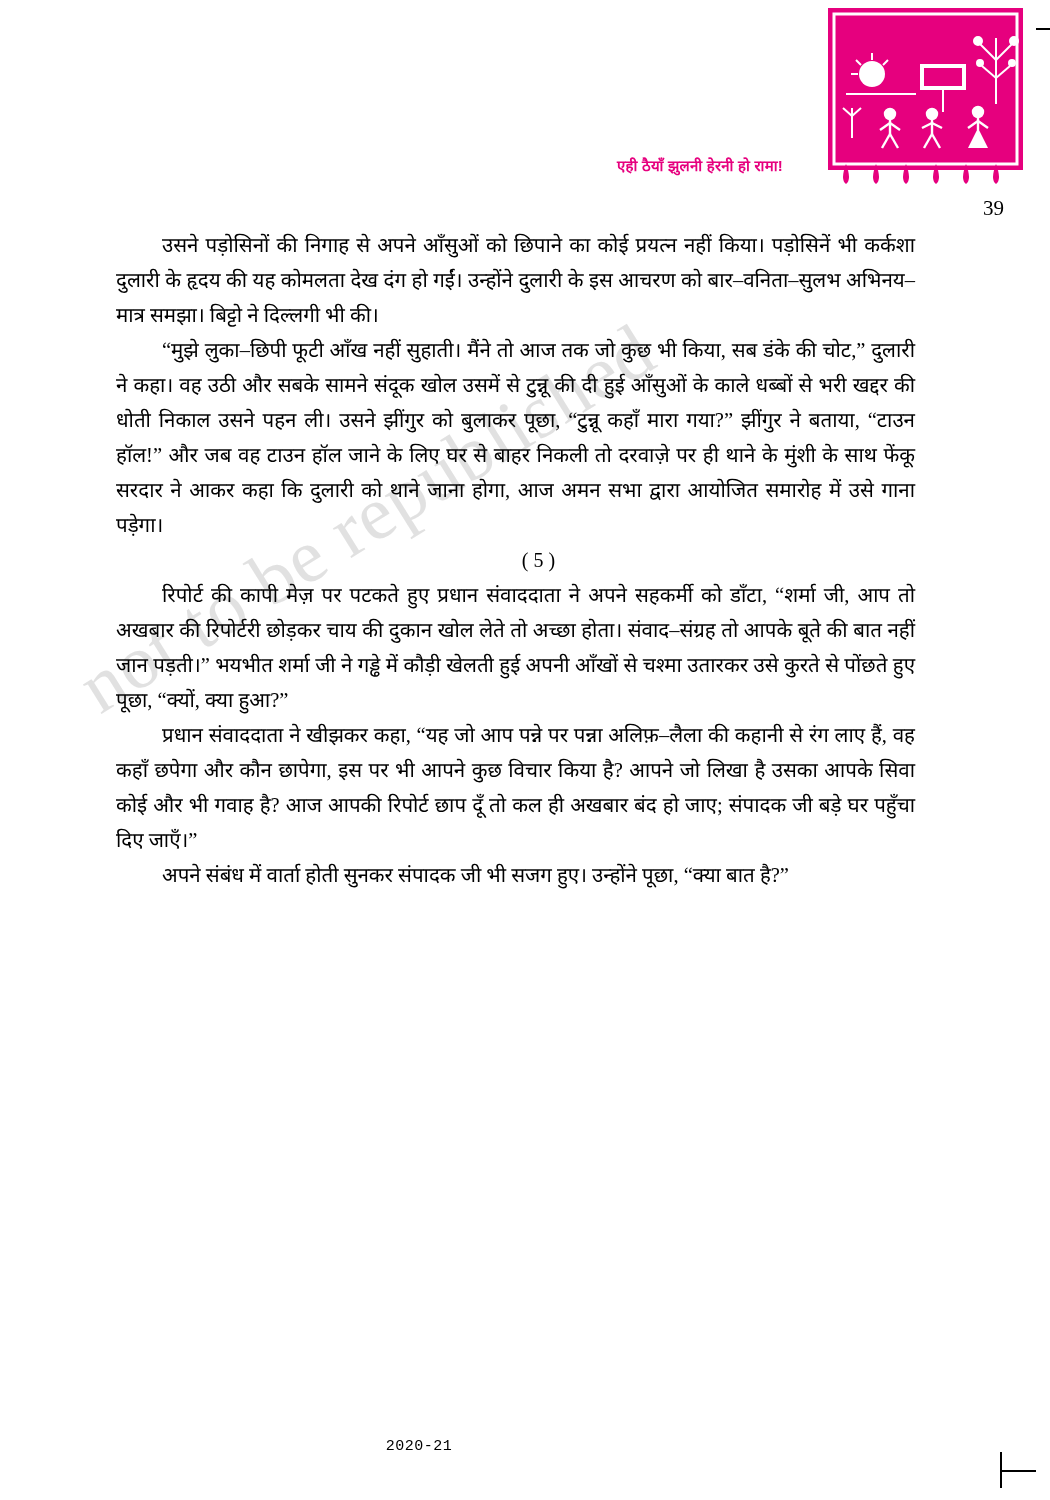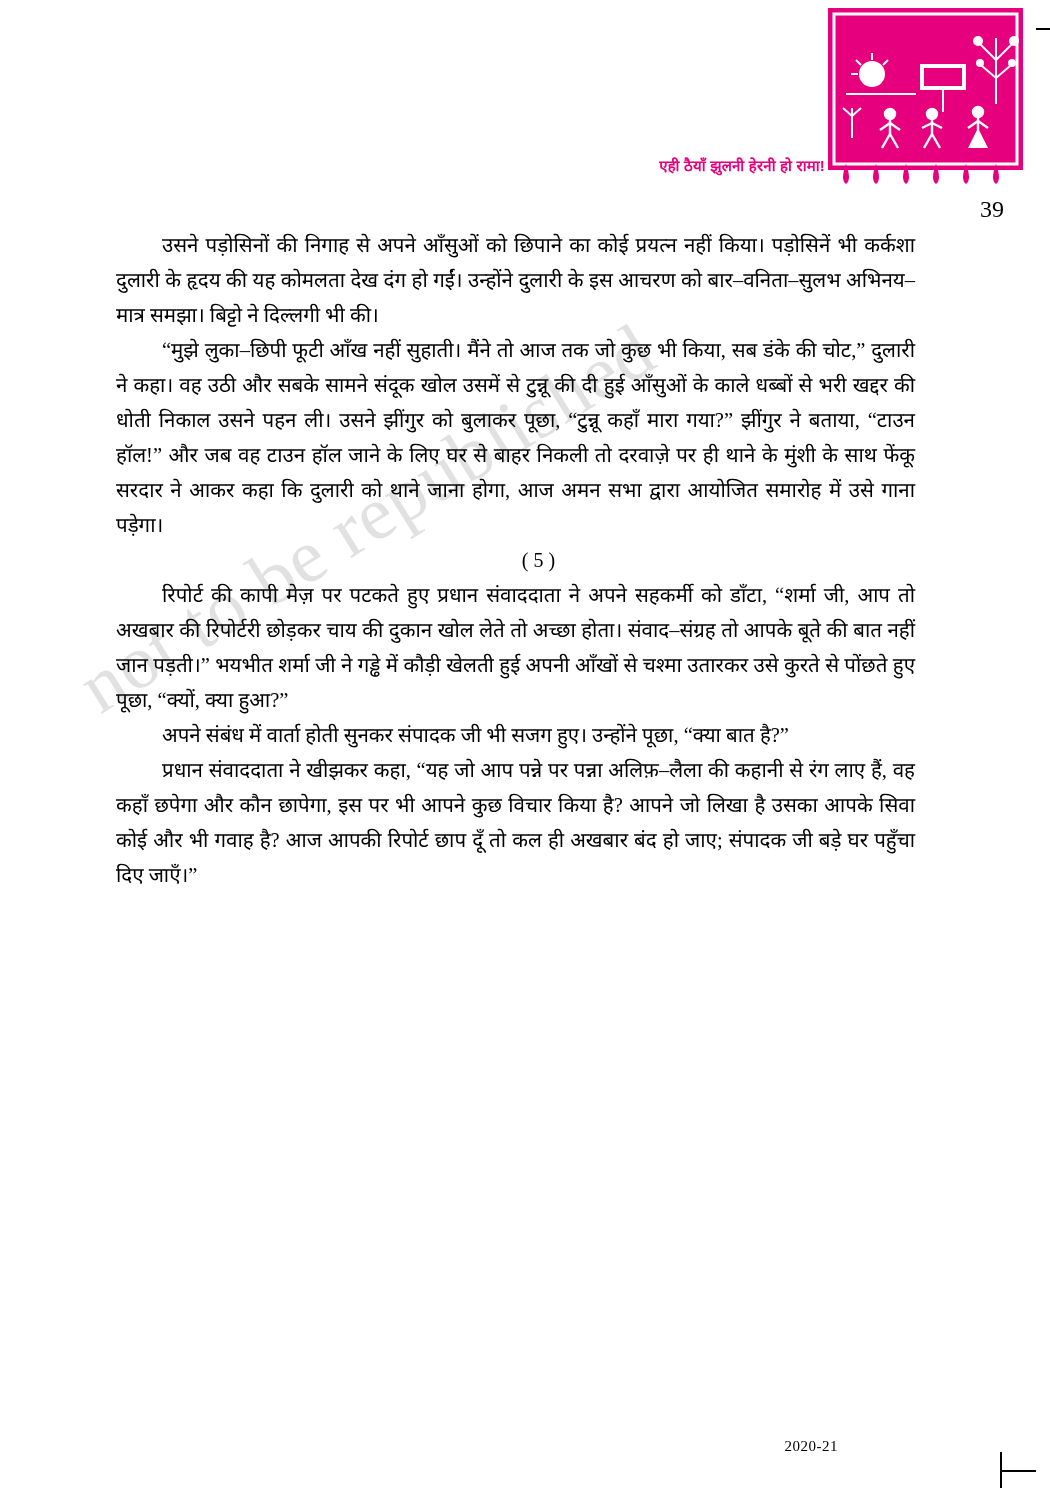--- a/index.html
+++ b/index.html
@@ -60,35 +60,35 @@
     width: 36px;
     height: 2px;
     background: #000;
   }
 
   .chapter-title {
     position: absolute;
     top: 155px;
     left: 575px;
     width: 250px;
-    text-align: right;
+    text-align: center;
     color: #e6007e;
     font-family: "Liberation Sans", sans-serif;
     font-weight: bold;
     font-size: 15px;
     letter-spacing: 0.2px;
   }
 
   .page-number {
     position: absolute;
     top: 196px;
     left: 0;
     width: 1004px;
     text-align: right;
-    font-size: 24px;
+    font-size: 21px;
     font-family: "Liberation Serif", serif;
   }
 
   
   .content {
     position: absolute;
     top: 228px;
     left: 116px;
     width: 812px;
     font-size: 20.5px;
@@ -124,23 +124,23 @@
     opacity: 0.75;
     text-align: center;
   }
 
   
   .footer {
     position: absolute;
     top: 1438px;
     left: 0;
     width: 838px;
-    text-align: right;
+    text-align: center;
     font-size: 15px;
-    font-family: Liberation Serif, serif;
+    font-family: Liberation Mono, monospace;
     letter-spacing: 0.5px;
   }
 </style>
 </head>
 <body>
 
 <div class="header-art">
   <div class="art-block"></div>
   <svg class="art-svg" width="195" height="180" viewBox="0 0 195 180">
 
@@ -217,19 +217,19 @@
 
 <div class="page-number">39</div>
 
 <div class="watermark">not to be republished</div>
 
 <div class="content">
   <p>उसने पड़ोसिनों की निगाह से अपने आँसुओं को छिपाने का कोई प्रयत्न नहीं किया। पड़ोसिनें भी कर्कशा दुलारी के हृदय की यह कोमलता देख दंग हो गईं। उन्होंने दुलारी के इस आचरण को बार–वनिता–सुलभ अभिनय–मात्र समझा। बिट्टो ने दिल्लगी भी की।</p>
   <p>“मुझे लुका–छिपी फूटी आँख नहीं सुहाती। मैंने तो आज तक जो कुछ भी किया, सब डंके की चोट,” दुलारी ने कहा। वह उठी और सबके सामने संदूक खोल उसमें से टुन्नू की दी हुई आँसुओं के काले धब्बों से भरी खद्दर की धोती निकाल उसने पहन ली। उसने झींगुर को बुलाकर पूछा, “टुन्नू कहाँ मारा गया?” झींगुर ने बताया, “टाउन हॉल!” और जब वह टाउन हॉल जाने के लिए घर से बाहर निकली तो दरवाज़े पर ही थाने के मुंशी के साथ फेंकू सरदार ने आकर कहा कि दुलारी को थाने जाना होगा, आज अमन सभा द्वारा आयोजित समारोह में उसे गाना पड़ेगा।</p>
   <p class="section-break">( 5 )</p>
   <p>रिपोर्ट की कापी मेज़ पर पटकते हुए प्रधान संवाददाता ने अपने सहकर्मी को डाँटा, “शर्मा जी, आप तो अखबार की रिपोर्टरी छोड़कर चाय की दुकान खोल लेते तो अच्छा होता। संवाद–संग्रह तो आपके बूते की बात नहीं जान पड़ती।” भयभीत शर्मा जी ने गड्ढे में कौड़ी खेलती हुई अपनी आँखों से चश्मा उतारकर उसे कुरते से पोंछते हुए पूछा, “क्यों, क्या हुआ?”</p>
+  <p>प्रधान संवाददाता ने खीझकर कहा, “यह जो आप पन्ने पर पन्ना अलिफ़–लैला की कहानी से रंग लाए हैं, वह कहाँ छपेगा और कौन छापेगा, इस पर भी आपने कुछ विचार किया है? आपने जो लिखा है उसका आपके सिवा कोई और भी गवाह है? आज आपकी रिपोर्ट छाप दूँ तो कल ही अखबार बंद हो जाए; संपादक जी बड़े घर पहुँचा दिए जाएँ।”</p>
   <p>अपने संबंध में वार्ता होती सुनकर संपादक जी भी सजग हुए। उन्होंने पूछा, “क्या बात है?”</p>
-  <p>प्रधान संवाददाता ने खीझकर कहा, “यह जो आप पन्ने पर पन्ना अलिफ़–लैला की कहानी से रंग लाए हैं, वह कहाँ छपेगा और कौन छापेगा, इस पर भी आपने कुछ विचार किया है? आपने जो लिखा है उसका आपके सिवा कोई और भी गवाह है? आज आपकी रिपोर्ट छाप दूँ तो कल ही अखबार बंद हो जाए; संपादक जी बड़े घर पहुँचा दिए जाएँ।”</p>
 </div>
 
 <div class="footer">2020-21</div>
 <div class="corner-mark-b"></div>
 <div class="corner-mark-b2"></div>
 
 </body></html>

